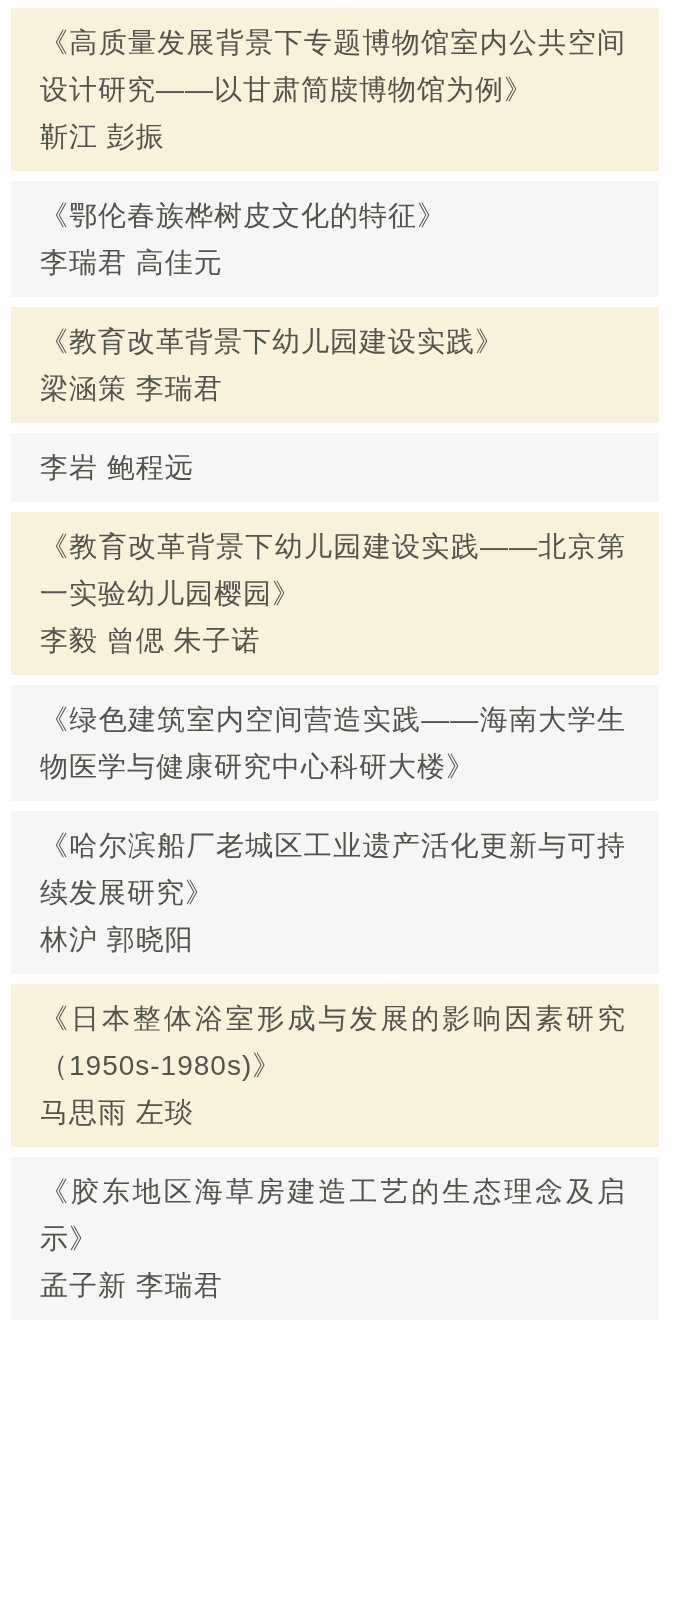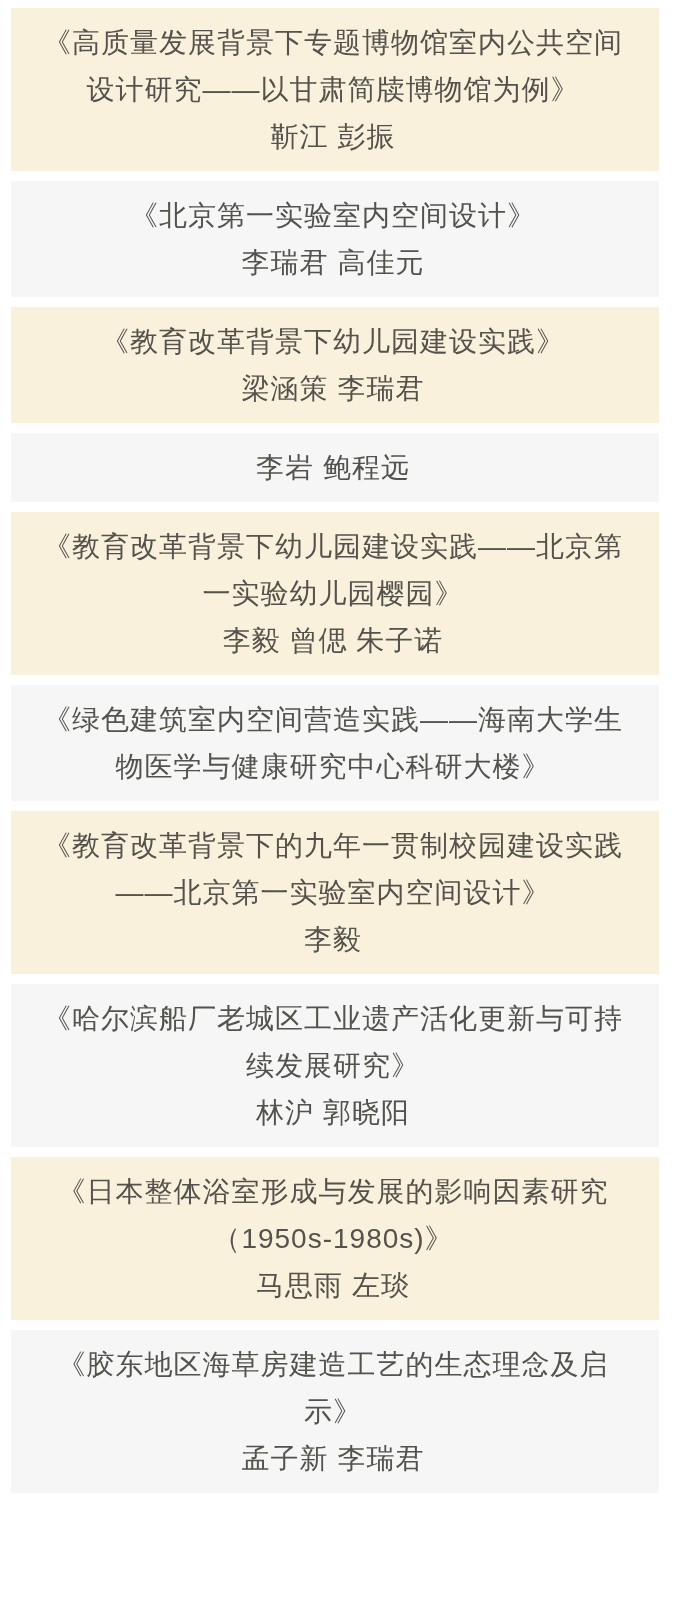--- a/index.html
+++ b/index.html
@@ -27,37 +27,36 @@
   }
   .item[data-tone="cream"] { background: var(--row-cream); }
   .item[data-tone="gray"]  { background: var(--row-gray); }
   .item p {
     margin: 0;
     font-size: 28px;
     line-height: 47px;
     letter-spacing: 1px;
     color: var(--text-color);
     font-weight: 400;
-    text-align: center;
   }
   .title { text-align: justify; }
   .authors { text-align: left; }
 </style>
 </head>
 <body>
 
 <main class="paper-list">
 
   <section class="item" data-tone="cream">
     <p class="title">《高质量发展背景下专题博物馆室内公共空间设计研究——以甘肃简牍博物馆为例》</p>
     <p class="authors">靳江 彭振</p>
   </section>
 
   <section class="item" data-tone="gray">
-    <p class="title">《北京第一实验室内空间设计》</p>
+    <p class="title">《鄂伦春族桦树皮文化的特征》</p>
     <p class="authors">李瑞君 高佳元</p>
   </section>
 
   <section class="item" data-tone="cream">
     <p class="title">《教育改革背景下幼儿园建设实践》</p>
     <p class="authors">梁涵策 李瑞君</p>
   </section>
 
   <section class="item" data-tone="gray">
     <p class="authors">李岩 鲍程远</p>
@@ -65,24 +64,20 @@
 
   <section class="item" data-tone="cream">
     <p class="title">《教育改革背景下幼儿园建设实践——北京第一实验幼儿园樱园》</p>
     <p class="authors">李毅 曾偲 朱子诺</p>
   </section>
 
   <section class="item" data-tone="gray">
     <p class="title">《绿色建筑室内空间营造实践——海南大学生物医学与健康研究中心科研大楼》</p>
   </section>
 
-  <section class="item" data-tone="cream">
-    <p class="title">《教育改革背景下的九年一贯制校园建设实践——北京第一实验室内空间设计》</p>
-    <p class="authors">李毅</p>
-  </section>
 
   <section class="item" data-tone="gray">
     <p class="title">《哈尔滨船厂老城区工业遗产活化更新与可持续发展研究》</p>
     <p class="authors">林沪 郭晓阳</p>
   </section>
 
   <section class="item" data-tone="cream">
     <p class="title">《日本整体浴室形成与发展的影响因素研究（1950s-1980s)》</p>
     <p class="authors">马思雨 左琰</p>
   </section>

